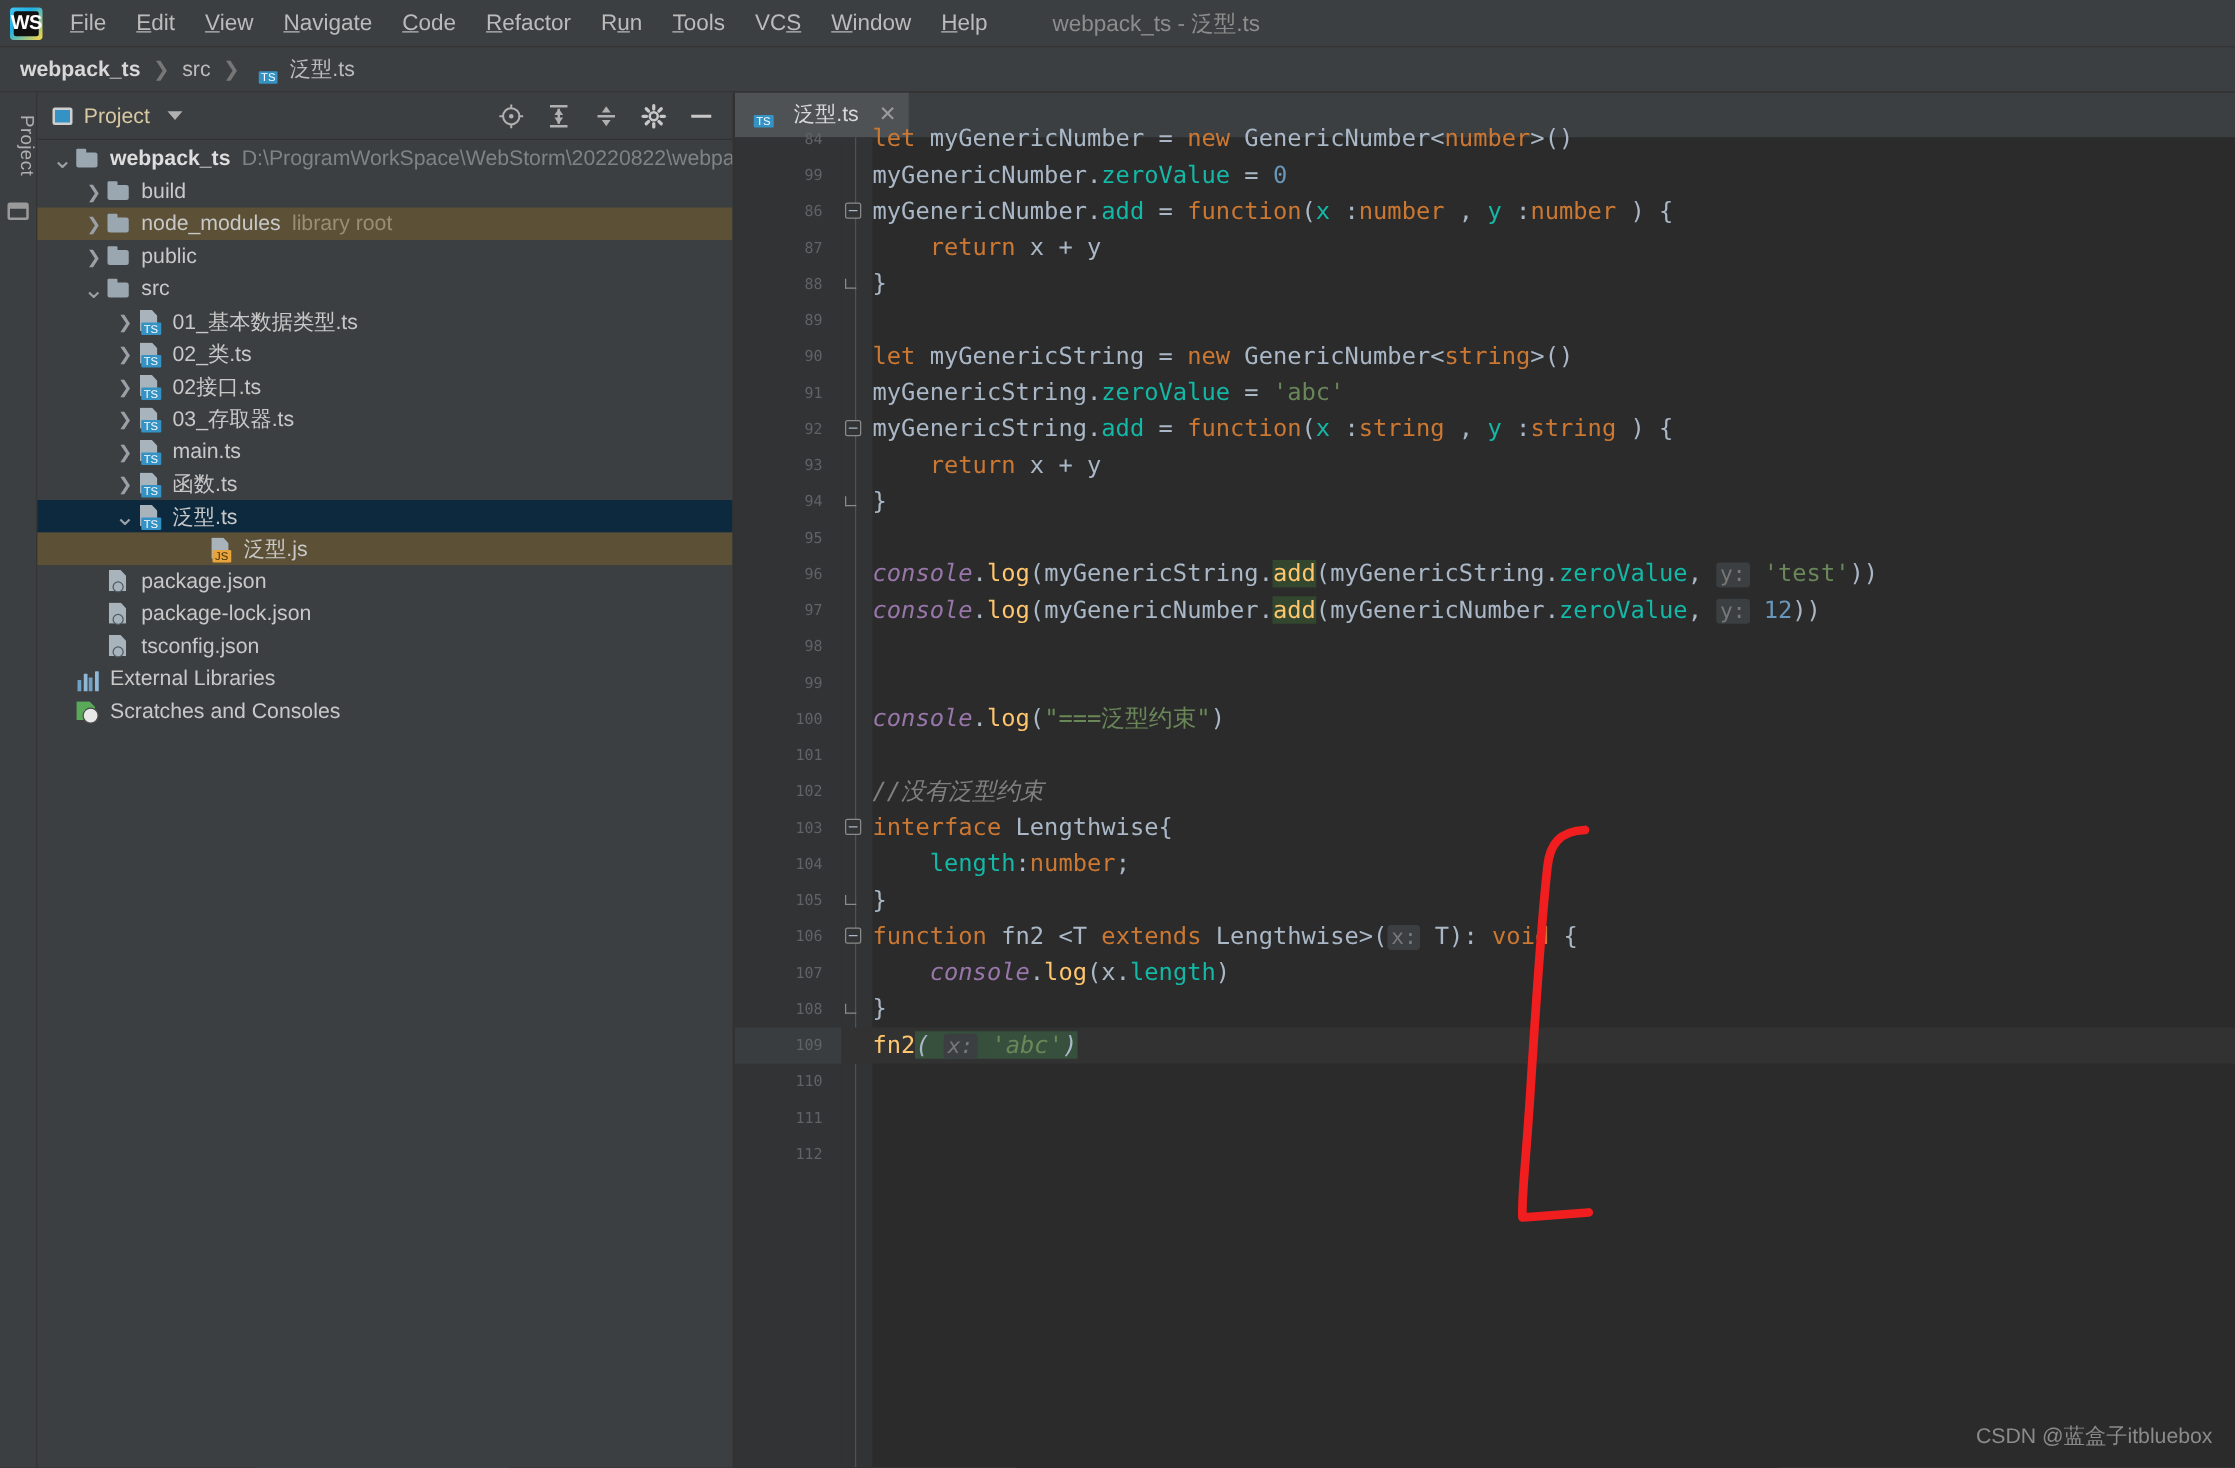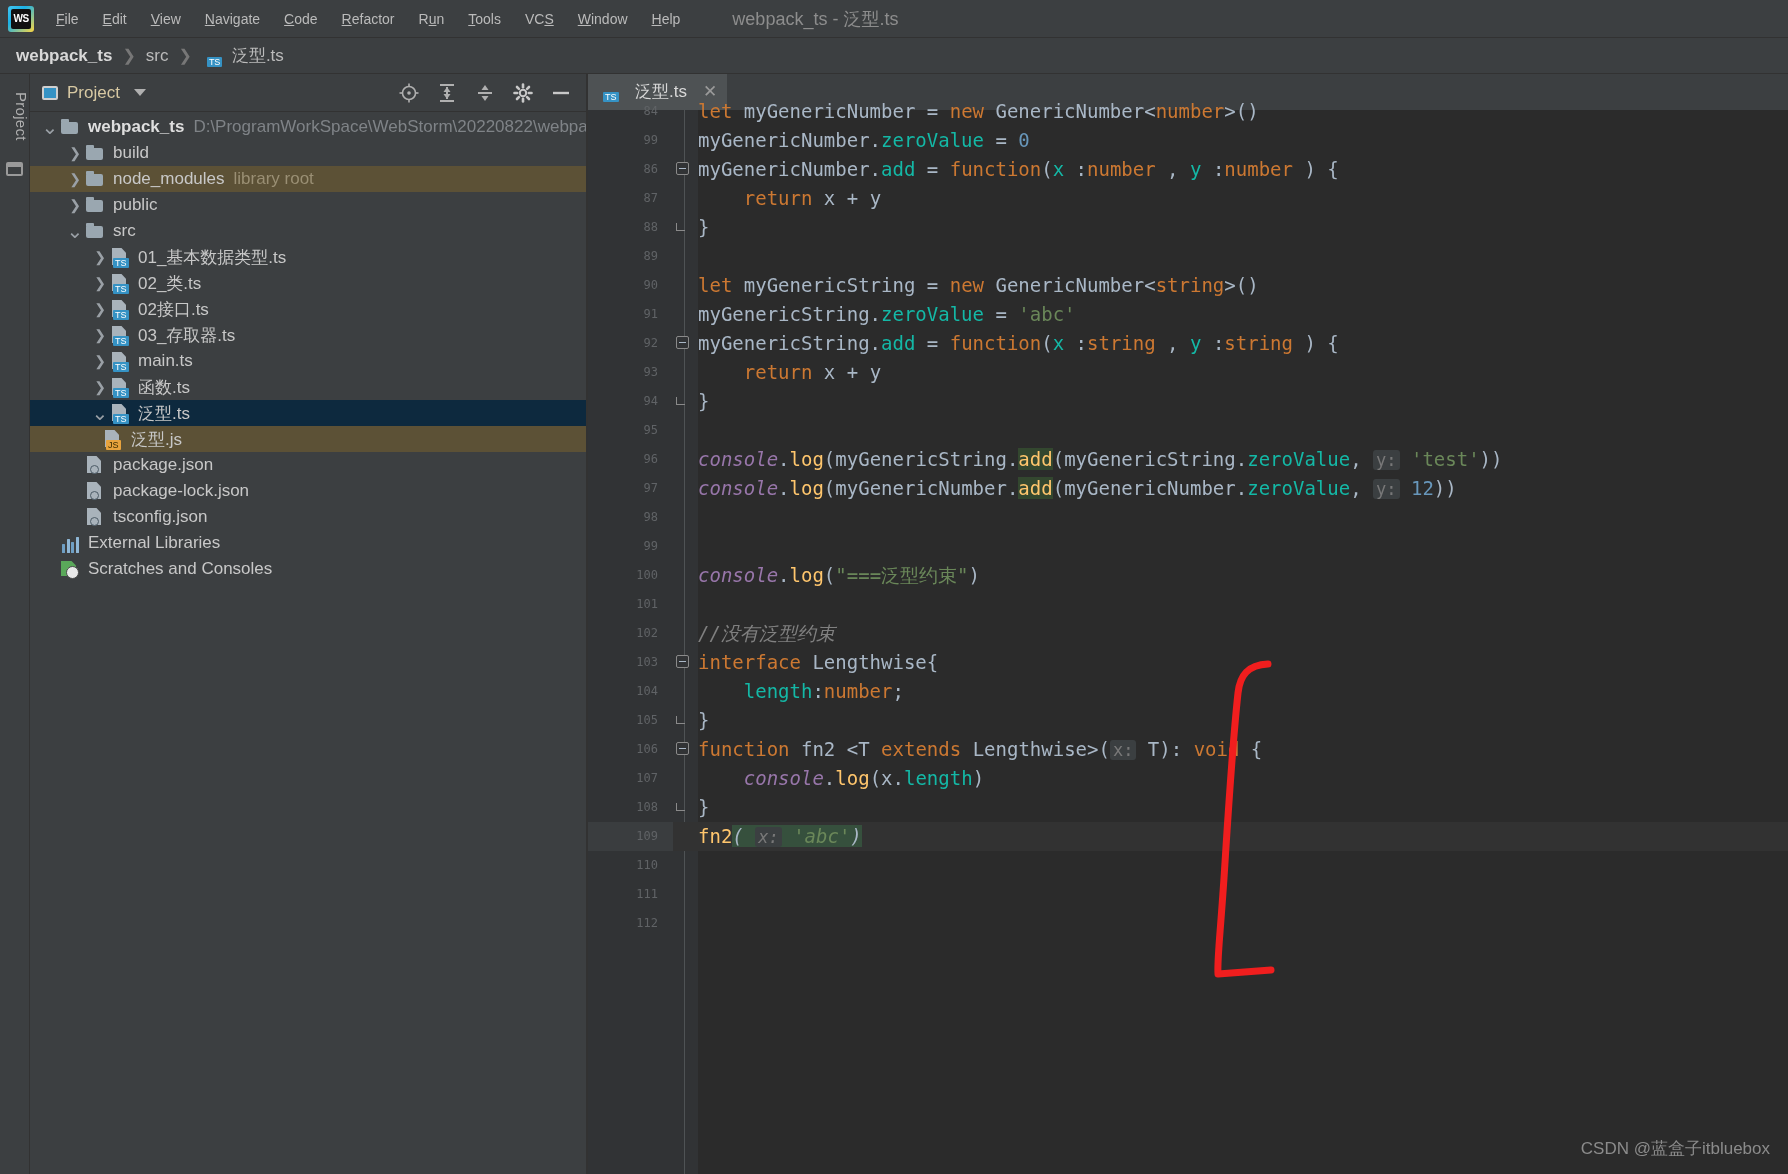--- a/index.html
+++ b/index.html
@@ -19,26 +19,26 @@
   }
   .ws-logo {
     width: 26px; height: 26px; margin-left: 8px; margin-right: 10px;
     border-radius: 3px; position: relative; overflow: hidden;
     background: linear-gradient(135deg, #45c5f0 0%, #1bb1e5 35%, #ffd740 100%);
     flex: 0 0 auto;
   }
   .ws-logo .inner {
     position: absolute; left: 3px; top: 3px; right: 3px; bottom: 3px;
     background: #111; border-radius: 2px;
-    color: #fff; font-size: 10px; font-weight: bold;
+    color: #fff; font-size: 16px; font-weight: bold;
     display: flex; align-items: center; justify-content: center;
     letter-spacing: -0.5px;
   }
   .menu-item {
-    font-size: 14px; color: #bbbbbb; padding: 3px 12px;
+    font-size: 18px; color: #bbbbbb; padding: 3px 12px;
     white-space: nowrap; cursor: default;
   }
   .menu-item .mn { text-decoration: underline; }
   .win-title {
     font-size: 18px; color: #8d8d8d; margin-left: 40px; white-space: nowrap;
   }
 
   
   .breadcrumb {
     position: absolute; left: 0; top: 38px; width: 1788px; height: 36px;
@@ -432,21 +432,21 @@
           </span>
           <span class="tlabel">函数.ts</span>
         </div>
         <div class="trow selected" style="padding-left: 60px;">
           <span class="arrow" style="font-size: 20px;">⌄</span>
           <span class="ico file ts">
             <span class="badge">TS</span>
           </span>
           <span class="tlabel">泛型.ts</span>
         </div>
-        <div class="trow highlight" style="padding-left: 53px;">
+        <div class="trow highlight" style="padding-left: 117px;">
           <span class="arrow none"></span>
           <span class="ico file js">
             <span class="badge">JS</span>
           </span>
           <span class="tlabel">泛型.js</span>
         </div>
         <div class="trow" style="padding-left: 35px;">
           <span class="arrow none"></span>
           <span class="ico file json">
             <span class="jbadge"></span>

